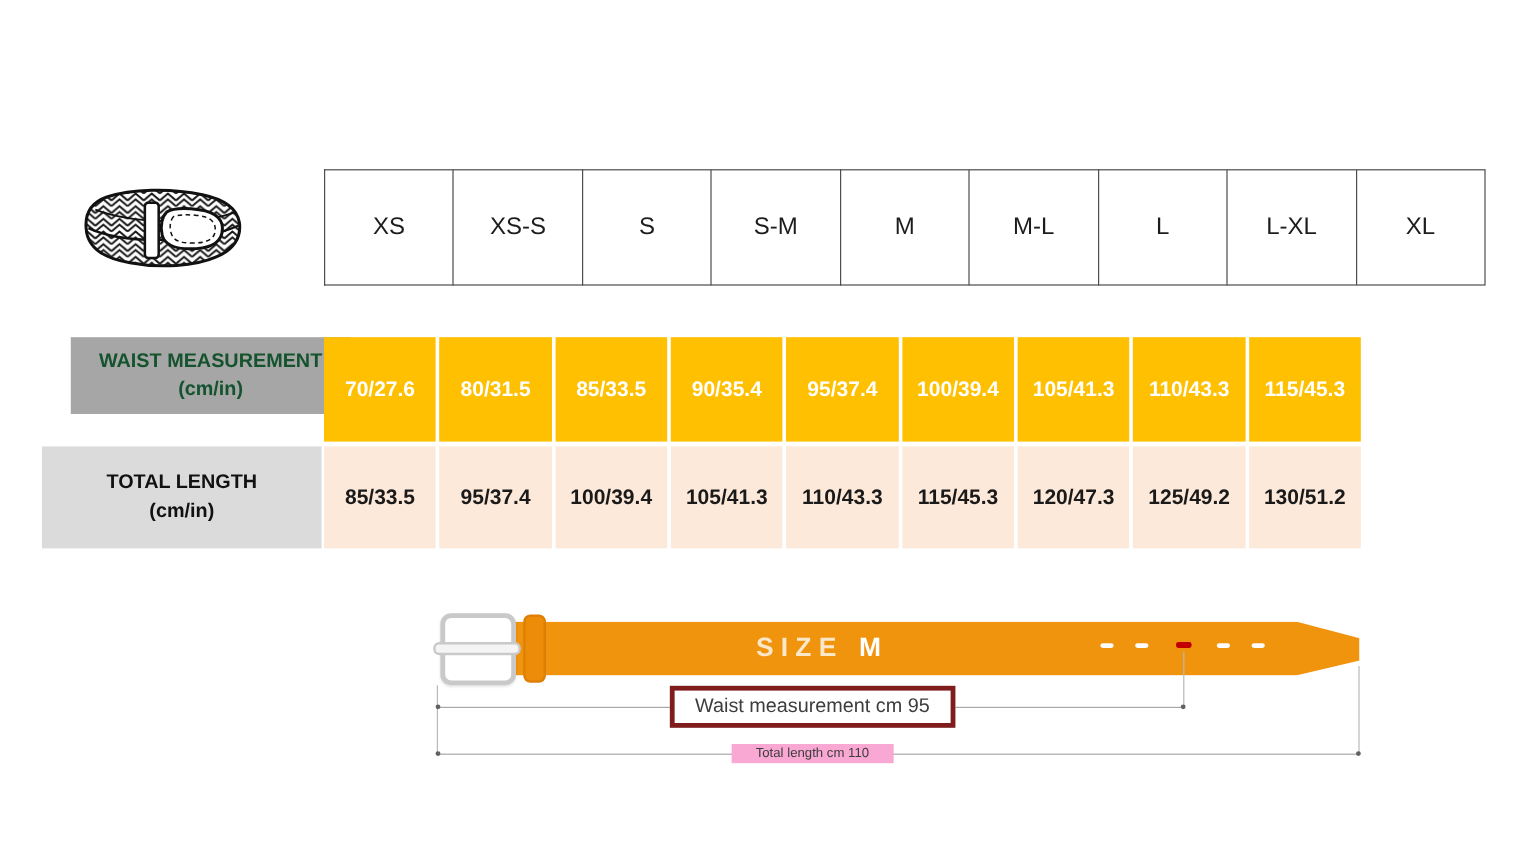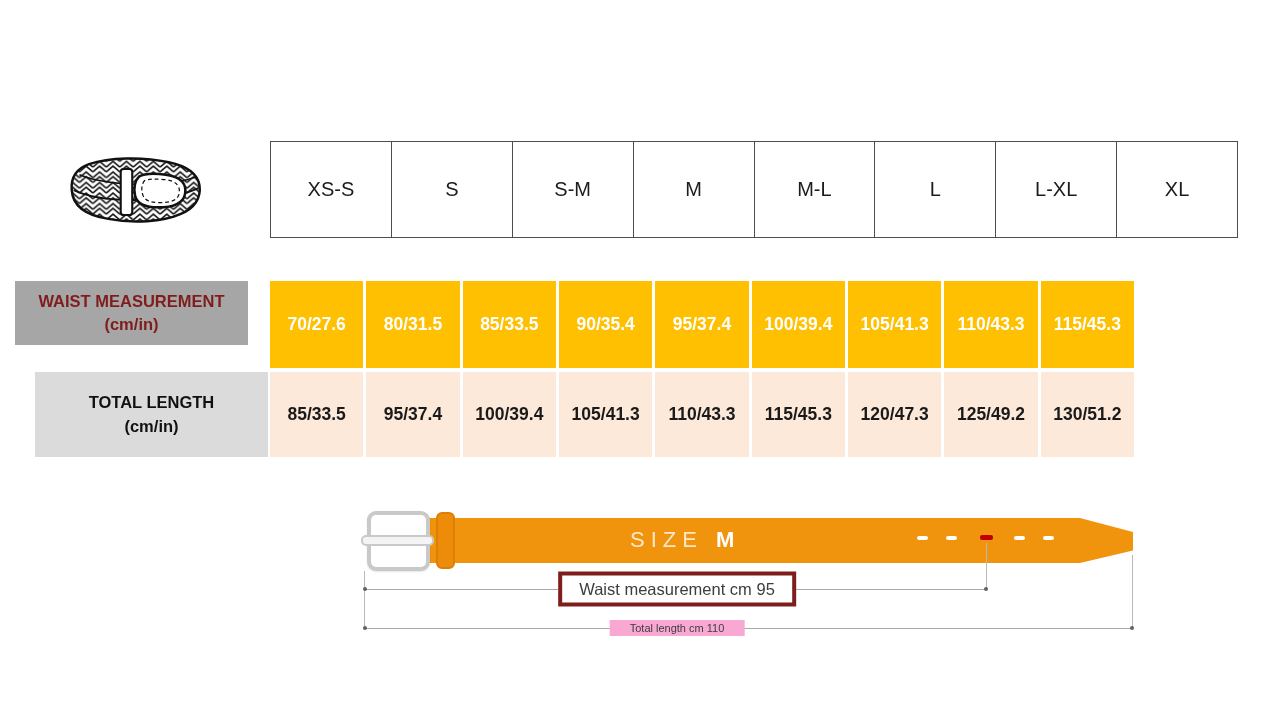--- a/index.html
+++ b/index.html
@@ -20,21 +20,21 @@
     font-size:20px; color:#1c1c1c; background:#fff;
   }
   .size-header .hcell:last-child { border-right:1.5px solid #4d4d4d; }
 
   
   .row-label {
     position:absolute; left:15px; width:233px;
     display:flex; flex-direction:column; align-items:center; justify-content:center;
     font-weight:bold; font-size:16.5px; line-height:1.4; text-align:center;
   }
-  .row-label.waist { top:281px; height:64px; background:#a6a6a6; color:#7f1d1d; }
+  .row-label.waist { top:281px; height:64px; background:#a6a6a6; color:#14532d;margin-left:44px; }
   .row-label.total { top:372px; height:85px; background:#dbdbdb; color:#111111;margin-left:20px; }
 
   .data-row {
     position:absolute; left:270px; width:864px;
     display:grid; grid-template-columns:repeat(9,1fr); column-gap:3px;
   }
   .data-row.waist { top:281px; height:87px; }
   .data-row.total { top:372px; height:85px; }
   .data-row .dcell {
     display:flex; align-items:center; justify-content:center;
@@ -60,21 +60,21 @@
     box-shadow:0 1px 2px rgba(0,0,0,0.10);
   }
   .prong {
     position:absolute; left:361px; top:535px; width:73px; height:11px;
     background:#f4f4f4; border:2px solid #c9c9c9; border-radius:5px;
   }
   .size-text {
     position:absolute; left:630px; top:527px; display:flex; align-items:baseline;
     font-size:22px; white-space:nowrap;
   }
-  .size-text .word { color:rgba(255,255,255,0.78); letter-spacing:6px; font-weight:400; }
+  .size-text .word { color:rgba(255,255,255,0.78); letter-spacing:6px; font-weight:700; }
   .size-text .val { color:#ffffff; font-weight:bold; margin-left:13px; letter-spacing:1px; }
 
   .hole { position:absolute; top:536px; width:11px; height:4px; border-radius:2px; background:#ffffff; }
   .hole.red { top:535px; width:13px; height:5px; background:#c00000; }
 
   .vguide { position:absolute; width:1px; background:#b9b9b9; }
   .vg-buckle { left:364px; top:571px; height:57px; }
   .vg-hole   { left:986px; top:543px; height:46px; }
   .vg-tip    { left:1132px; top:555px; height:73px; }
 
@@ -112,20 +112,21 @@
     </defs>
     <path d="M24,17 C10,22 5,32 6,44 C7,61 20,70 44,74 C70,79 101,77 119,69 C134,63 141,52 139,39 C137,27 126,19 107,15 C79,9 45,10 24,17 Z" fill="url(#braid)" stroke="#111" stroke-width="2.6"></path>
     <path d="M8,44 C38,58 102,58 138,42" fill="none" stroke="#111" stroke-width="2"></path>
     <path d="M14,28 C44,40 106,42 136,30" fill="none" stroke="#111" stroke-width="1.6"></path>
     <rect x="57" y="22" width="12" height="48" rx="3" fill="#ffffff" stroke="#111" stroke-width="2.2"></rect>
     <path d="M76,30 C72,34 70,42 72,50 C74,58 82,62 96,62 C112,62 122,58 124,48 C126,38 120,30 104,28 C92,26.5 81,27 76,30 Z" fill="#ffffff" stroke="#111" stroke-width="2.6"></path>
     <path d="M82,34 C79,37 78,43 80,49 C82,55 88,57 98,57 C110,57 117,54 118,47 C119,39 114,34 102,33 C94,32 86,32.5 82,34 Z" fill="none" stroke="#111" stroke-width="1.3" stroke-dasharray="4 3"></path>
   </svg>
 
   <div class="size-header">
+    <div class="hcell">XS</div>
     <div class="hcell">XS-S</div>
     <div class="hcell">S</div>
     <div class="hcell">S-M</div>
     <div class="hcell">M</div>
     <div class="hcell">M-L</div>
     <div class="hcell">L</div>
     <div class="hcell">L-XL</div>
     <div class="hcell">XL</div>
   </div>
 

